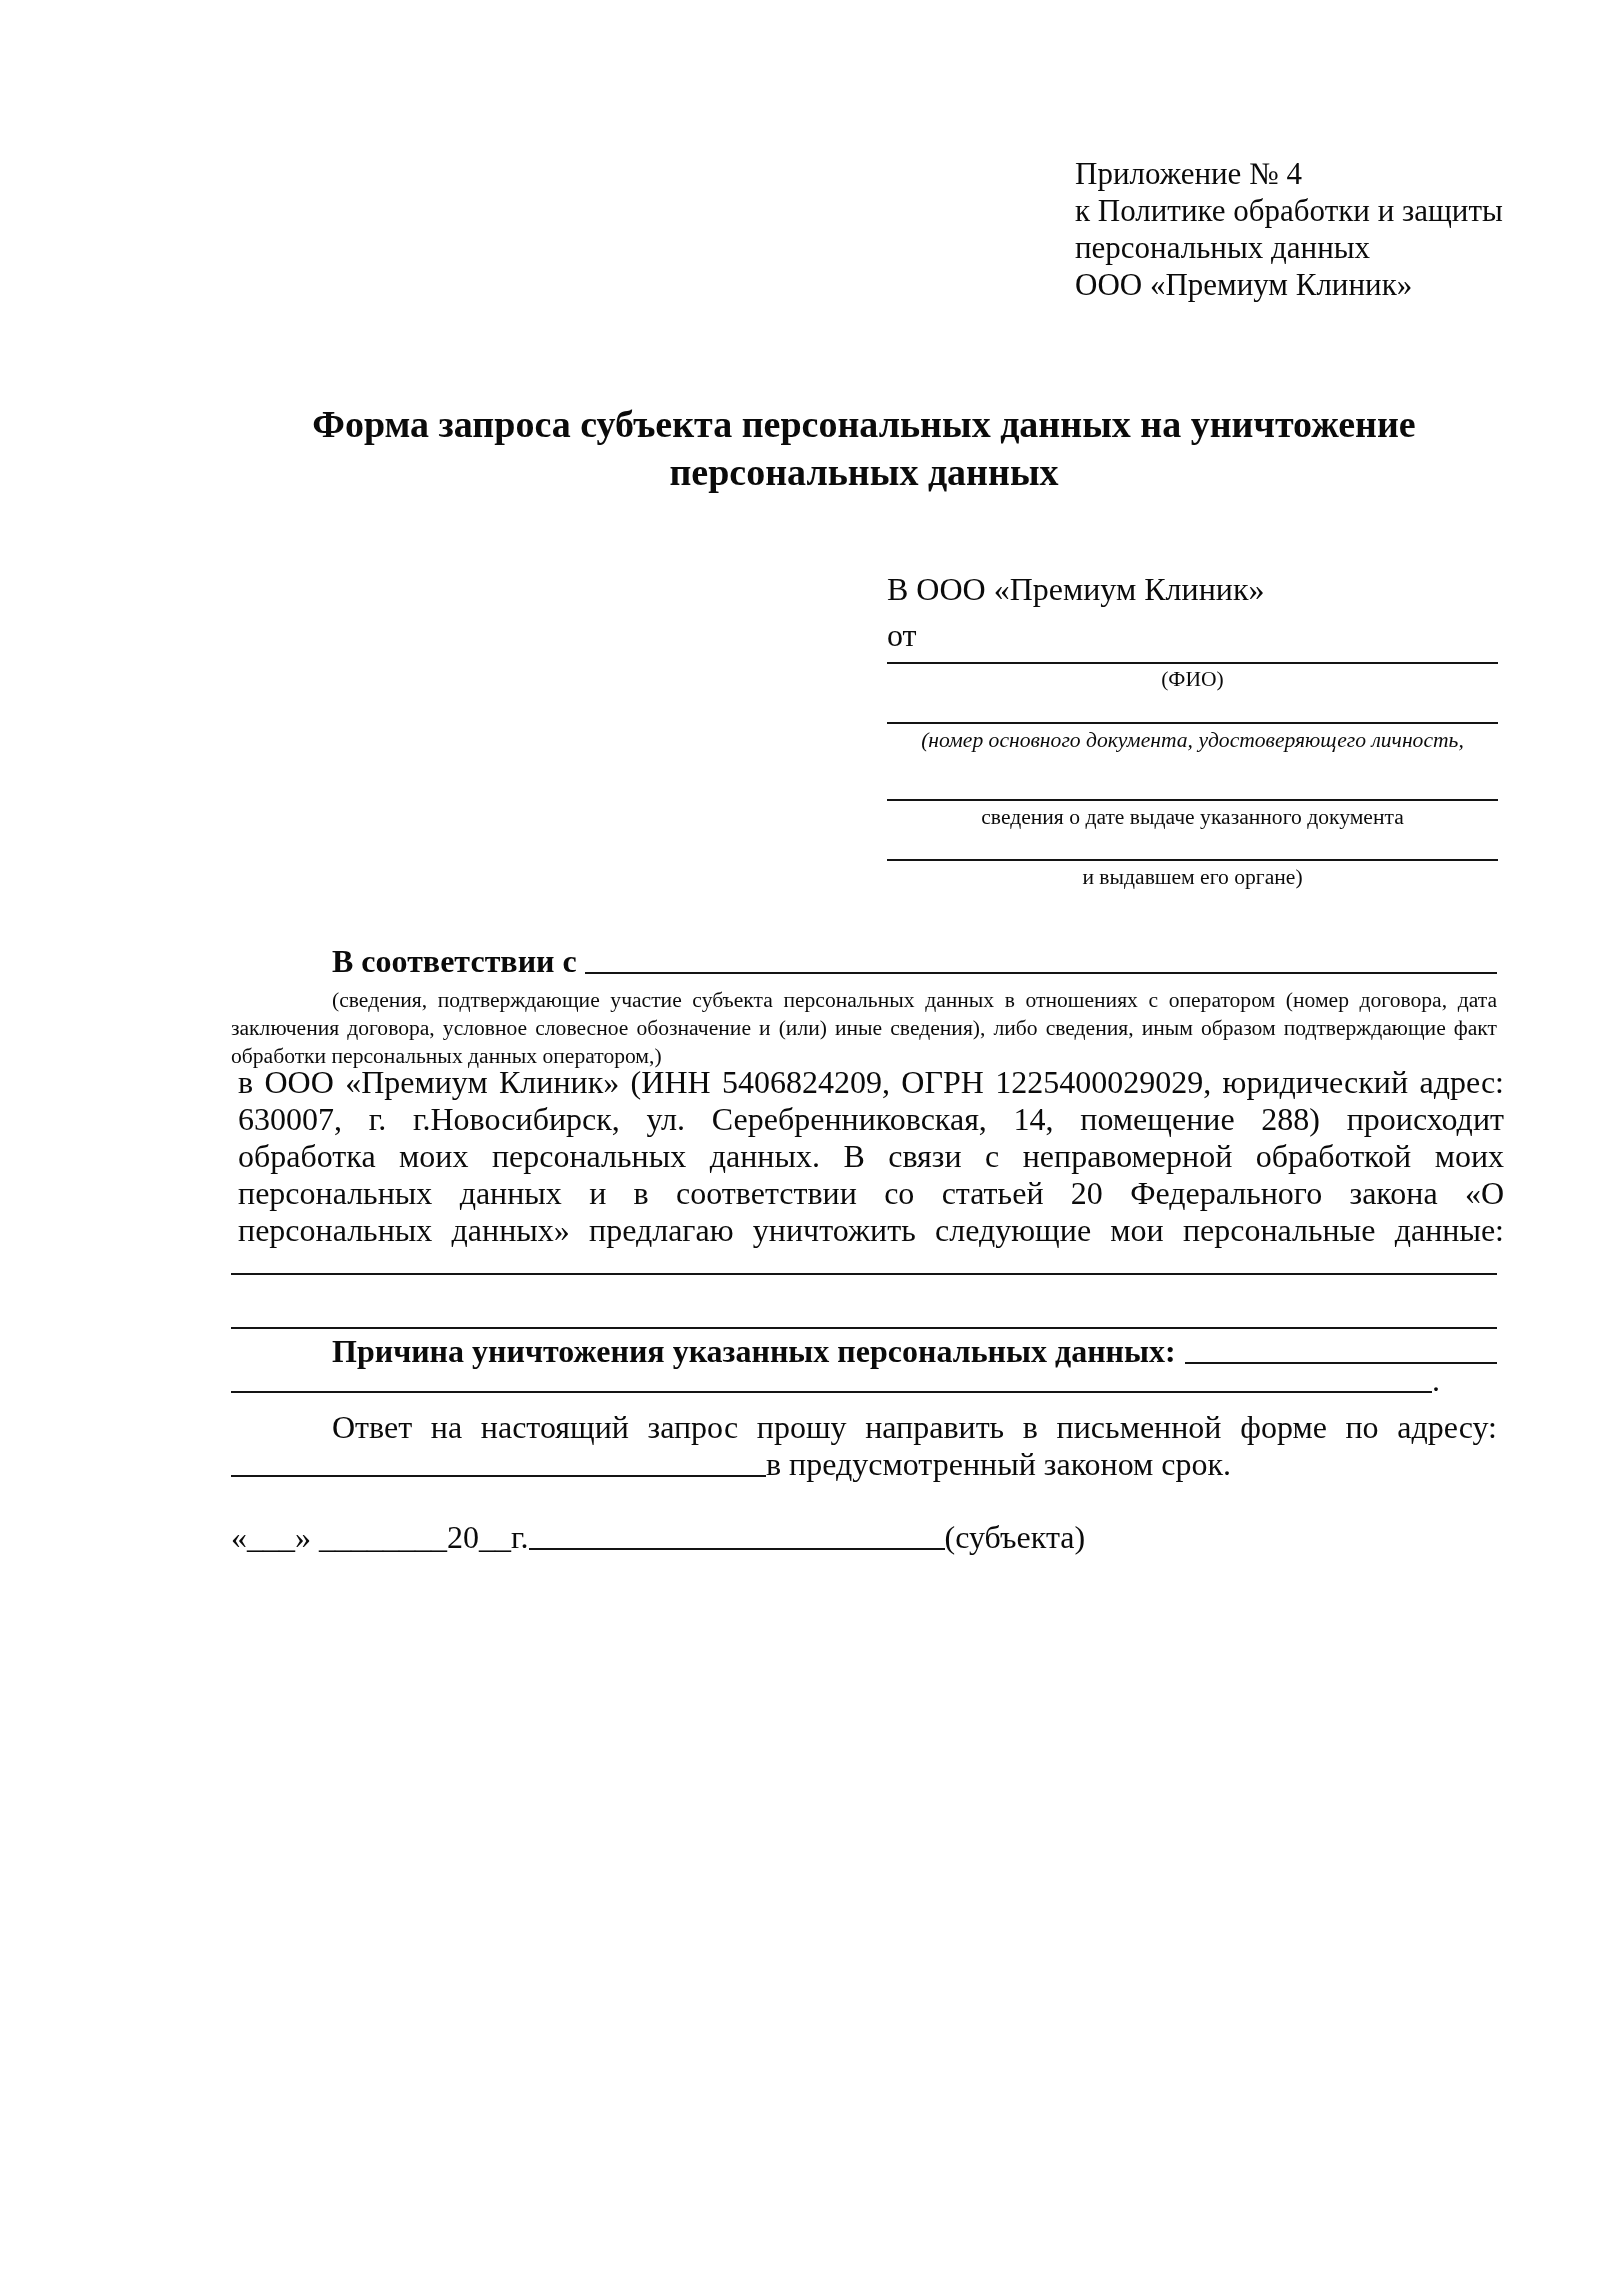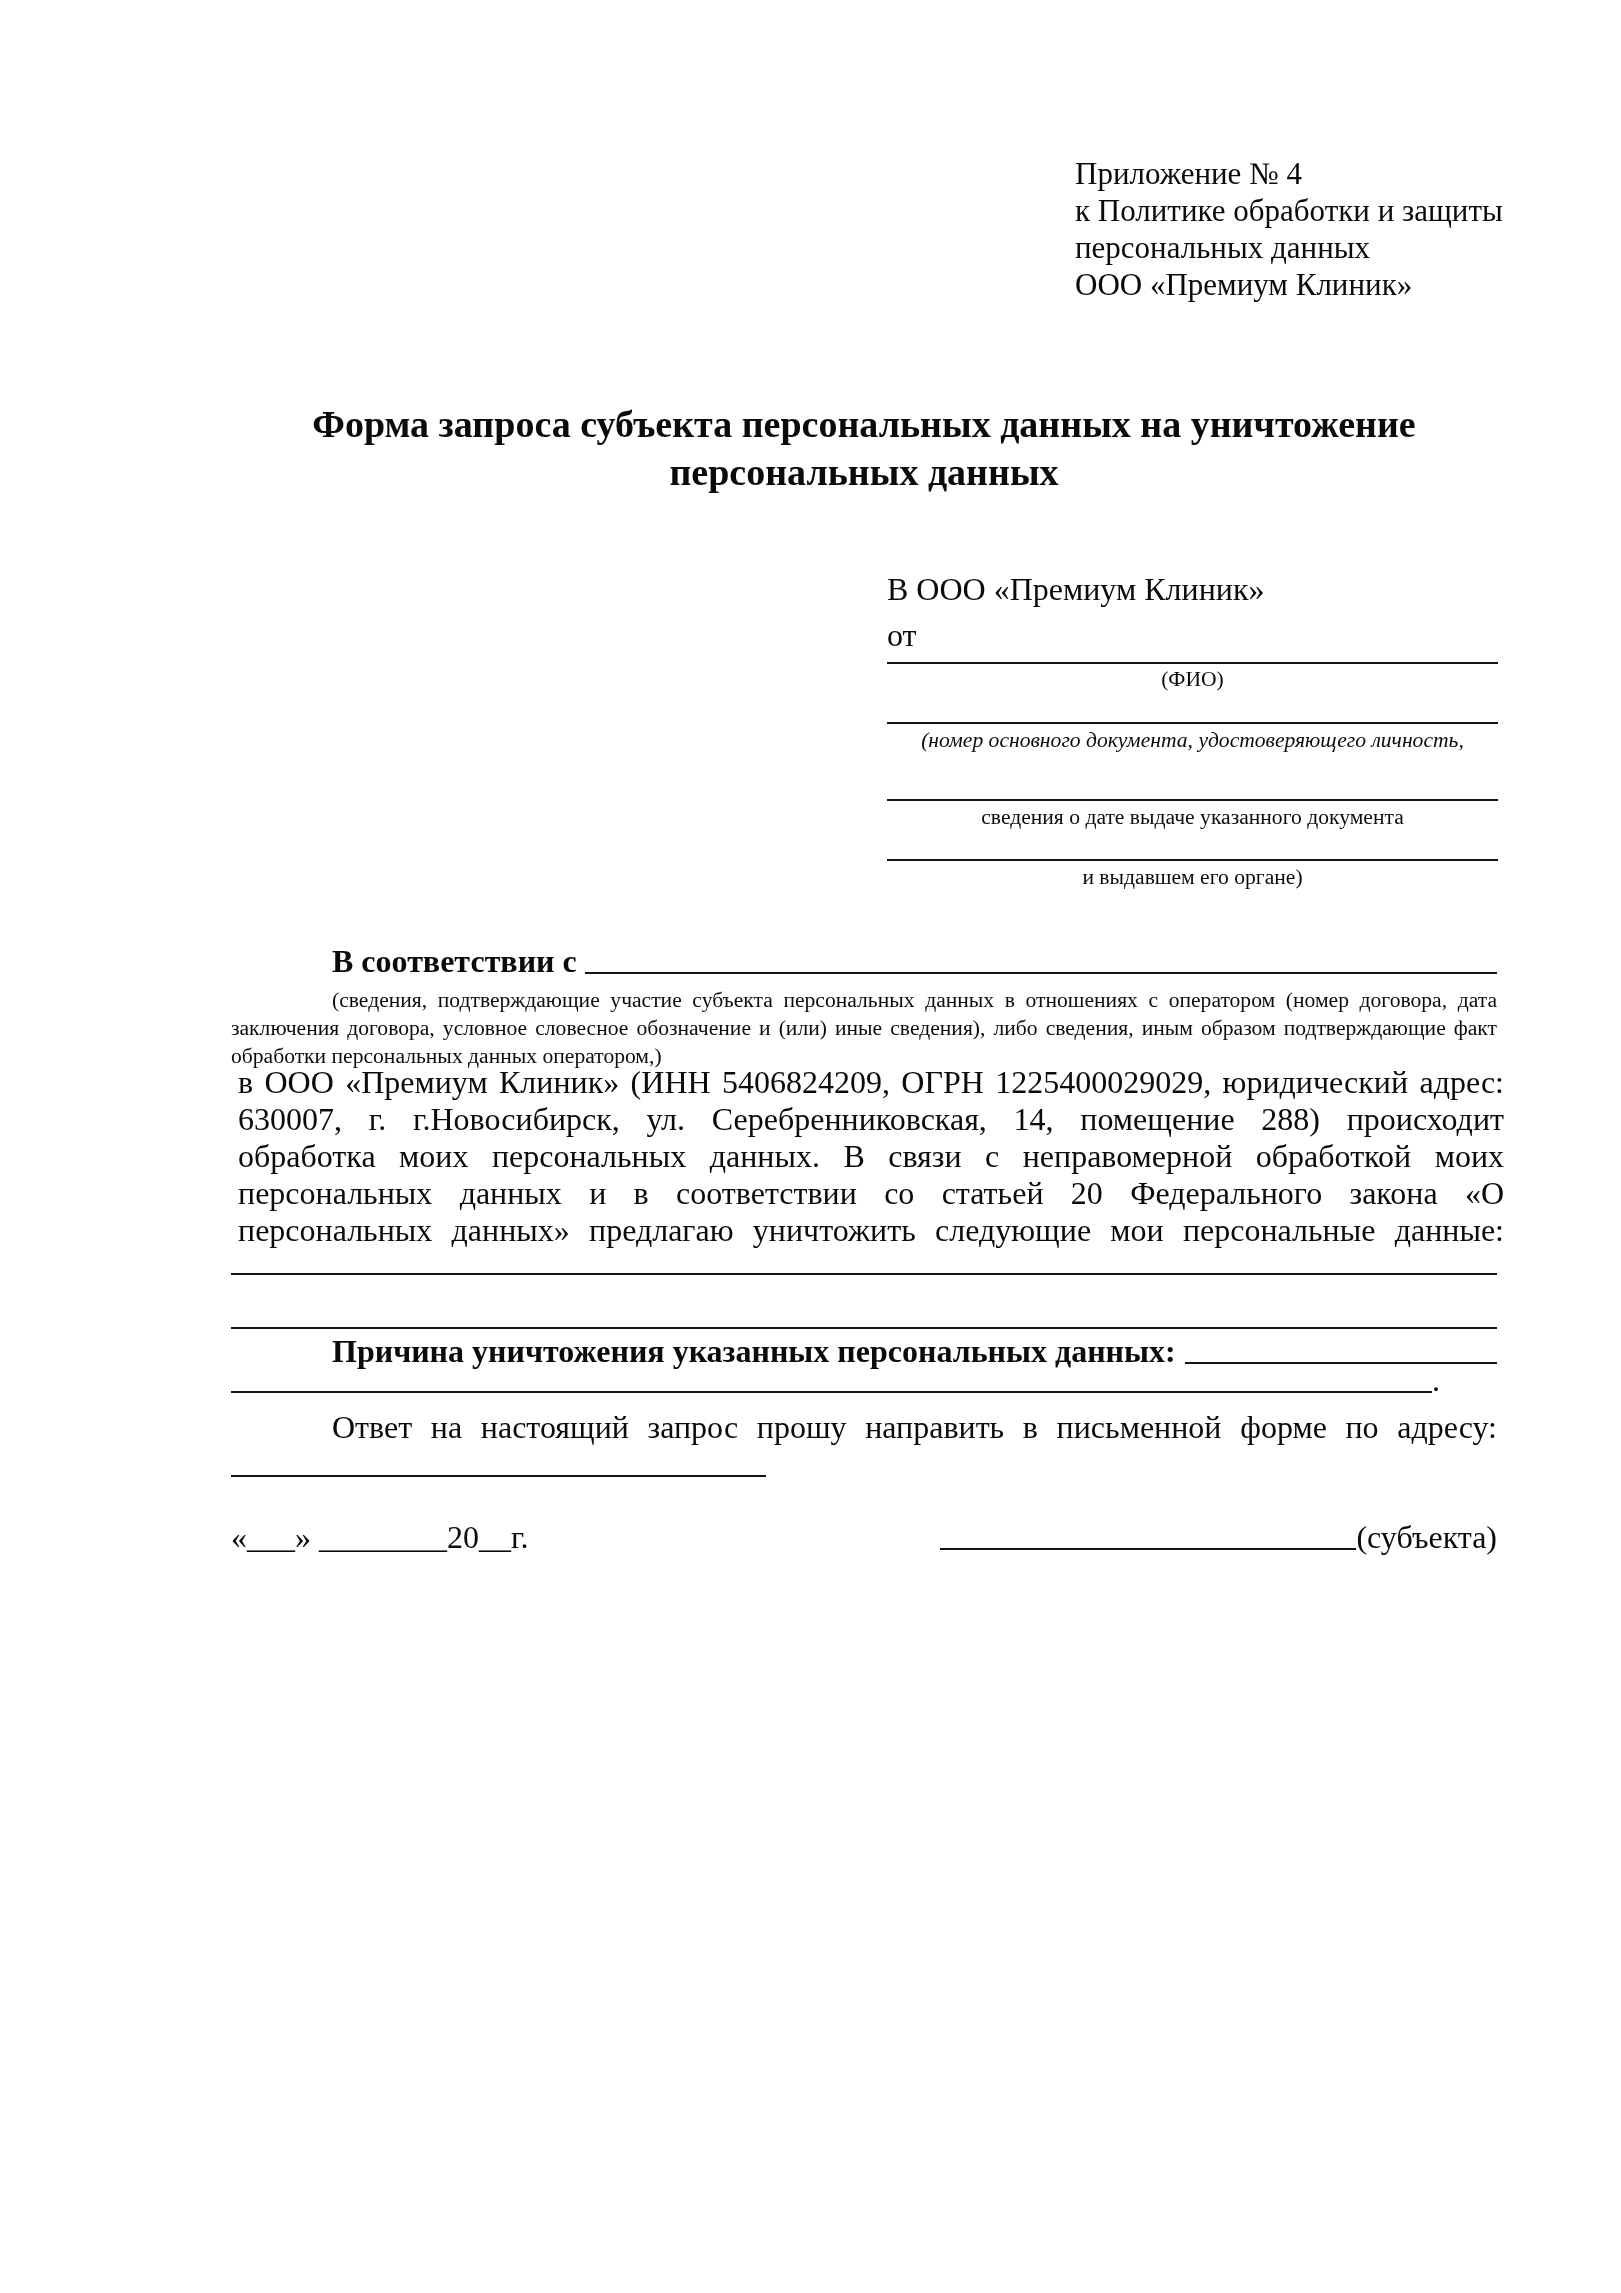--- a/index.html
+++ b/index.html
@@ -38,21 +38,21 @@
   .fp-first{text-indent:101px;}
   .mainpara{left:238px;top:1064px;width:1266px;font-size:32px;line-height:37px;}
   .jline{text-align:justify;text-align-last:justify;}
   .reason{left:231px;top:1331px;width:1266px;height:39px;font-size:32px;}
   .cont{left:231px;top:1364px;width:1266px;height:35px;font-size:32px;}
   .cont .tail-gap{width:57px;flex:0 0 57px;}
   .resp1{left:231px;top:1409px;width:1266px;font-size:32px;line-height:37px;text-indent:101px;}
   .resp2{left:231px;top:1446px;width:1266px;height:37px;font-size:32px;}
   .resp2 .blankfix{flex:0 0 535px;border-bottom:2.9px solid #141414;margin-bottom:5.9px;}
   .resp2 .tailtext{white-space:nowrap;}
-  .footerrow{left:231px;top:1517px;width:1266px;height:39px;font-size:32px;display:flex;align-items:flex-end;justify-content:space-between;}
+  .footerrow{left:231px;top:1517px;width:1266px;height:39px;font-size:32px;display:flex;align-items:flex-end;justify-content:flex-start;}
   .sigwrap{display:flex;align-items:flex-end;}
   .sigline{width:416px;border-bottom:2.9px solid #141414;margin-bottom:5.9px;}
   .nowrap{white-space:nowrap;}
 </style>
 </head>
 <body>
 
 <div class="page">
 
   <div class="abs corner">
@@ -110,20 +110,21 @@
 
   <div class="abs row cont">
     <span class="fill"></span>
     <span>.</span>
     <span class="tail-gap"></span>
   </div>
 
   <div class="abs jline resp1">Ответ на настоящий запрос прошу направить в письменной форме по адресу:</div>
   <div class="abs row resp2">
     <span class="blankfix"></span>
+    <span class="tailtext">в предусмотренный законом срок.</span>
   </div>
 
   <div class="abs footerrow">
     <span class="nowrap">«___» ________20__г.</span>
     <span class="sigwrap">
       <span class="sigline"></span>
       <span class="nowrap">(субъекта)</span>
     </span>
   </div>
 

